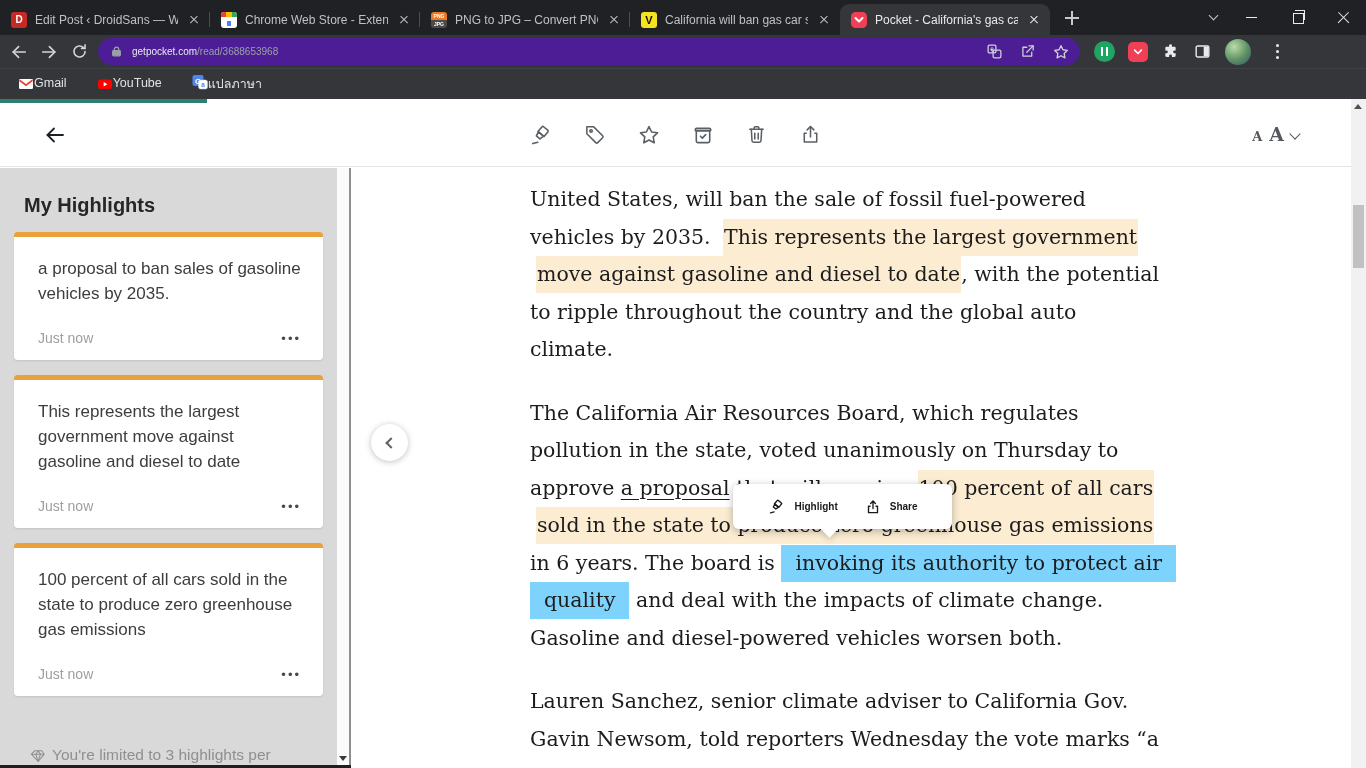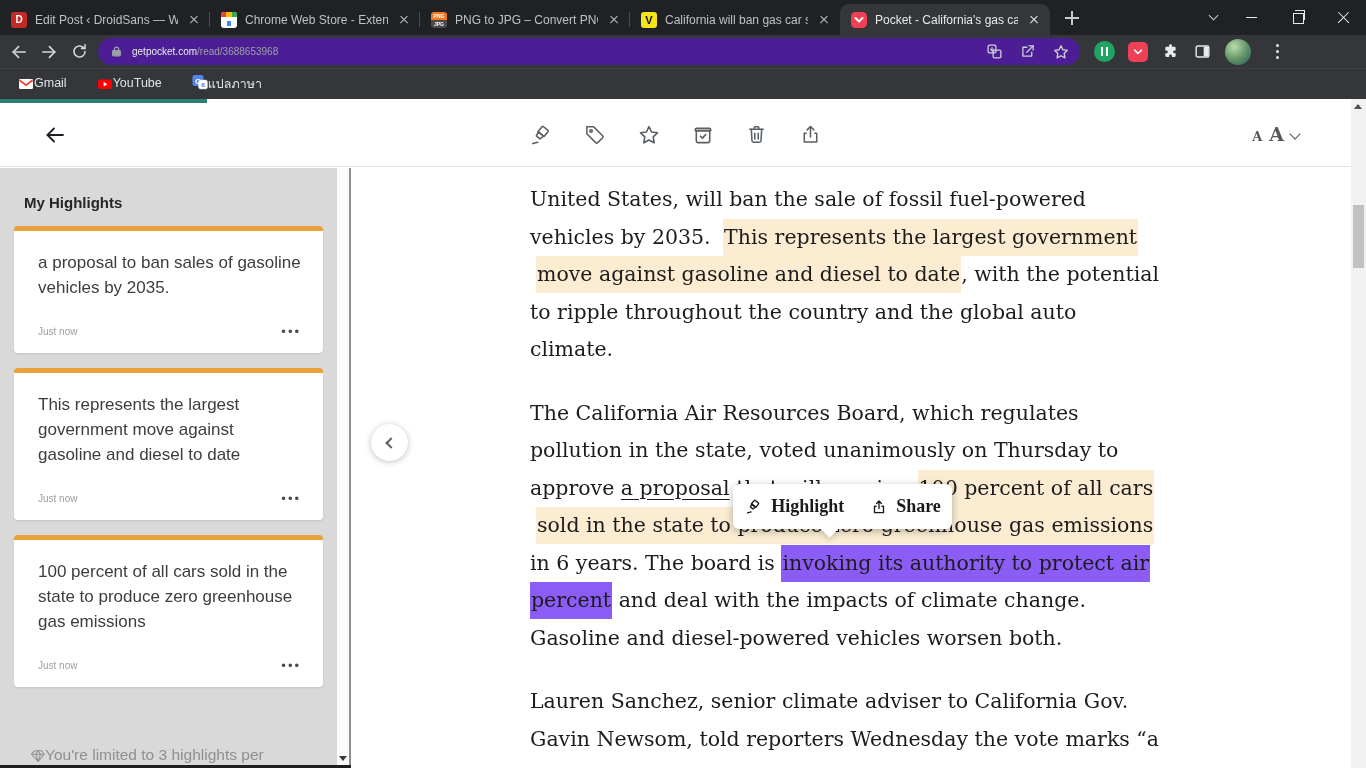--- a/index.html
+++ b/index.html
@@ -65,45 +65,45 @@
   .rh-back { position:absolute; left:40px; color:#1d2126; width:30px; height:30px; display:flex; align-items:center; justify-content:center; }
   .reader-tools { position:absolute; left:50%; transform:translateX(-50%); display:flex; gap:30px; color:#5a5f63; }
   .tool { width:24px; height:24px; display:flex; align-items:center; justify-content:center; }
   .font-btn { position:absolute; right:52px; display:flex; align-items:flex-end; gap:7px; color:#55585c; }
   .font-btn .a1 { font-size:13px; font-weight:700; font-family:"DejaVu Serif",serif; line-height:15px; }
   .font-btn .a2 { font-size:19px; font-weight:700; font-family:"DejaVu Serif",serif; line-height:19px; }
   .font-btn .chev2 { width:8px; height:8px; border-right:1.8px solid #55585c; border-bottom:1.8px solid #55585c; transform:rotate(45deg); margin-bottom:6px; }
 
   
   .sidebar { position:absolute; top:69px; left:0; width:337px; bottom:0; background:#d9d9d9; }
-  .sb-title { margin:26px 15px 0 24px; font-size:15px; font-weight:700; color:#262626; }
+  .sb-title { margin:26px 15px 0 24px; font-size:20px; font-weight:700; color:#262626; }
   .card { margin:15px 14px 0; background:#fff; border-radius:4px; border-top:5px solid #e9a23b; box-shadow:0 1px 2px rgba(0,0,0,.10); padding:19px 22px 14px 24px; }
   .card-text { font-size:17px; line-height:25px; color:#3d3d3d; }
   .card-foot { display:flex; justify-content:space-between; align-items:center; margin-top:24px; }
-  .card-time { color:#9e9e9e; font-size:10px; }
+  .card-time { color:#9e9e9e; font-size:14px; }
   .card-menu { color:#4a4a4a; font-size:13px; letter-spacing:2px; }
-  .sb-footer { position:absolute; bottom:4px; left:30px; display:flex; align-items:center; color:#8f8f8f; font-size:15.5px; white-space:nowrap; }
+  .sb-footer { position:absolute; bottom:4px; left:30px; display:flex; align-items:center; gap:7px; color:#8f8f8f; font-size:15.5px; white-space:nowrap; }
   .sb-scroll { position:absolute; top:69px; bottom:0; left:337px; width:14px; background:#fbfbfb; border-right:2px solid #8f8f8f; }
   .sb-scroll .down-arrow { position:absolute; bottom:7px; left:2px; width:0; height:0; border-left:4.5px solid transparent; border-right:4.5px solid transparent; border-top:5px solid #3a3a3a; }
   .sb-strip { position:absolute; bottom:0; left:0; width:351px; height:3px; background:#1f1f1f; }
 
   .collapse-btn { position:absolute; top:325px; left:371px; width:37px; height:37px; border-radius:50%; background:#fff; box-shadow:0 1px 6px rgba(0,0,0,.25); border:none; display:flex; align-items:center; justify-content:center; }
   .collapse-btn i { width:8px; height:8px; border-left:2px solid #5f6368; border-bottom:2px solid #5f6368; transform:rotate(45deg); margin-left:3px; }
 
   
   .article { position:absolute; top:69px; left:530px; width:660px; font-family:"DejaVu Serif",serif; font-size:20.5px; color:#1c1c1c; }
   .article .p { margin-bottom:26px; }
   .article .p:first-child { padding-top:13px; }
   .article .line { height:37.5px; line-height:37.5px; white-space:nowrap; }
   .hl-cream { background:#fbecd2; padding:6px 1px 7px;margin-left:6px; }
-  .hl-blue { background:#8b5cf6; padding:6px 1px 7px; }
+  .hl-blue { background:#7dd3fc; padding:6px 14px 7px; }
   .lnk { text-decoration:underline; text-underline-offset:4px; text-decoration-thickness:1px; }
 
   
-  .popup { position:absolute; top:385px; left:733px; width:219px; height:45px; background:#fff; border-radius:6px; box-shadow:0 2px 8px rgba(0,0,0,.28); display:flex; align-items:center; justify-content:center; gap:26px; z-index:5; font-size:18px; font-weight:700; color:#1a1a1a;font-family:Liberation Serif, serif; }
+  .popup { position:absolute; top:385px; left:733px; width:219px; height:45px; background:#fff; border-radius:6px; box-shadow:0 2px 8px rgba(0,0,0,.28); display:flex; align-items:center; justify-content:center; gap:26px; z-index:5; font-size:10px; font-weight:700; color:#1a1a1a; }
   .popup::after { content:''; position:absolute; left:90px; bottom:-6px; width:13px; height:13px; background:#fff; transform:rotate(45deg); box-shadow:3px 3px 5px rgba(0,0,0,.10); }
   .popup-item { display:flex; align-items:center; gap:8px; position:relative; z-index:6; }
 
   
   .page-scrollbar { position:absolute; top:0; right:0; width:15px; bottom:0; background:#f1f1f1; }
   .ps-up { position:absolute; top:5px; left:3px; width:0; height:0; border-left:4.5px solid transparent; border-right:4.5px solid transparent; border-bottom:5.5px solid #505050; }
   .ps-thumb { position:absolute; top:106px; height:63px; left:2px; right:2px; background:#c1c1c1; }
 
   svg { display:block; }
 </style>
@@ -352,21 +352,21 @@
       <div class="line"><span class="hl-cream">move against gasoline and diesel to date</span><span>, with the potential</span></div>
       <div class="line"><span>to ripple throughout the country and the global auto</span></div>
       <div class="line"><span>climate.</span></div>
     </div>
     <div class="p">
       <div class="line"><span>The California Air Resources Board, which regulates</span></div>
       <div class="line"><span>pollution in the state, voted unanimously on Thursday to</span></div>
       <div class="line"><span>approve </span><span class="lnk">a proposal</span><span> that will require </span><span class="hl-cream">100 percent of all cars</span></div>
       <div class="line"><span class="hl-cream">sold in the state to produce zero greenhouse gas emissions</span></div>
       <div class="line"><span>in 6 years. The board is </span><span class="hl-blue">invoking its authority to protect air</span></div>
-      <div class="line"><span class="hl-blue">percent</span><span> and deal with the impacts of climate change.</span></div>
+      <div class="line"><span class="hl-blue">quality</span><span> and deal with the impacts of climate change.</span></div>
       <div class="line"><span>Gasoline and diesel-powered vehicles worsen both.</span></div>
     </div>
     <div class="p">
       <div class="line"><span>Lauren Sanchez, senior climate adviser to California Gov.</span></div>
       <div class="line"><span>Gavin Newsom, told reporters Wednesday the vote marks “a</span></div>
       <div class="line"><span>huge day, not only for California, but for the country and the</span></div>
     </div>
   </main>
 
   <div class="popup">

